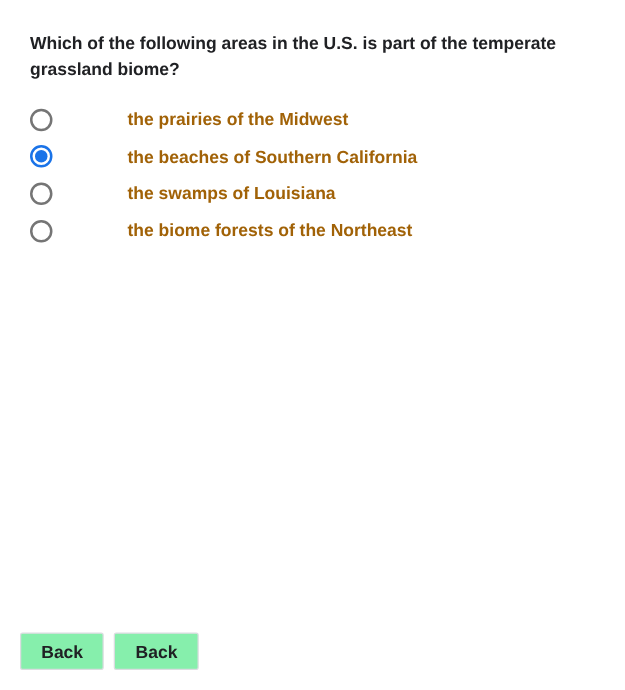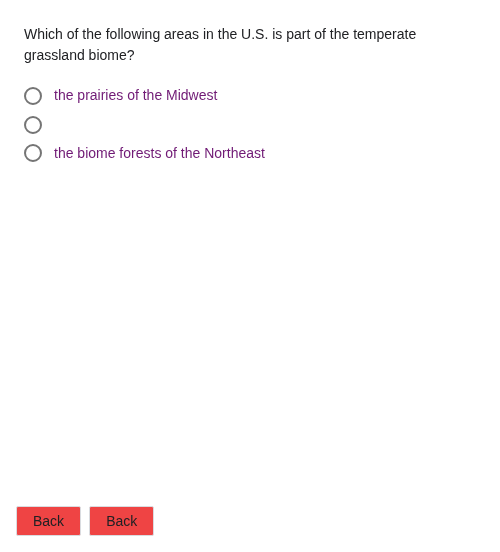--- a/index.html
+++ b/index.html
@@ -1,18 +1,19 @@
 <!DOCTYPE html>
 <html><head>
   <meta charset="utf-8">
   <style>
     * {
       box-sizing: border-box;
       margin: 0;
       padding: 0;
+      font-weight: bold;
     }
 
     body {
       width: 500px;
       height: 552px;
       background: #ffffff;
       font-family: Arial, sans-serif;
       font-size: 14px;
       color: #202124;
       display: flex;
@@ -64,58 +65,66 @@
 
     .radio-inner {
       width: 10px;
       height: 10px;
       border-radius: 50%;
       background: #1a73e8;
     }
 
     .option-label {
       font-size: 14px;
-      color: #701a75;
+      color: #a16207;
       line-height: 1.4;
+      margin-left: 48px;
     }
 
     .footer {
       display: flex;
       align-items: center;
       padding: 10px 16px 16px 16px;
       gap: 8px;
     }
 
     .footer-btn {
       padding: 6px 16px;
       font-size: 14px;
       border: 1px solid #dadce0;
-      background: #ef4444;
+      background: #86efac;
       color: #202124;
       border-radius: 2px;
       cursor: pointer;
       font-family: Arial, sans-serif;
     }
   </style>
 </head>
 <body>
 
 <div class="main-content">
   <p class="question-text">Which of the following areas in the U.S. is part of the temperate grassland biome?</p>
 
   <ul class="options-list">
 
     <li class="option-item">
       <div class="radio-outer"></div>
       <span class="option-label">the prairies of the Midwest</span>
     </li>
 
+    <li class="option-item">
+      <div class="radio-outer selected">
+        <div class="radio-inner"></div>
+      </div>
+      <span class="option-label">the beaches of Southern California</span>
+    </li>
 
     <li class="option-item">
       <div class="radio-outer"></div>
+      <span class="option-label">the swamps of Louisiana</span>
     </li>
 
     <li class="option-item">
       <div class="radio-outer"></div>
       <span class="option-label">the biome forests of the Northeast</span>
     </li>
   </ul>
 </div>
 
 <div class="footer">

